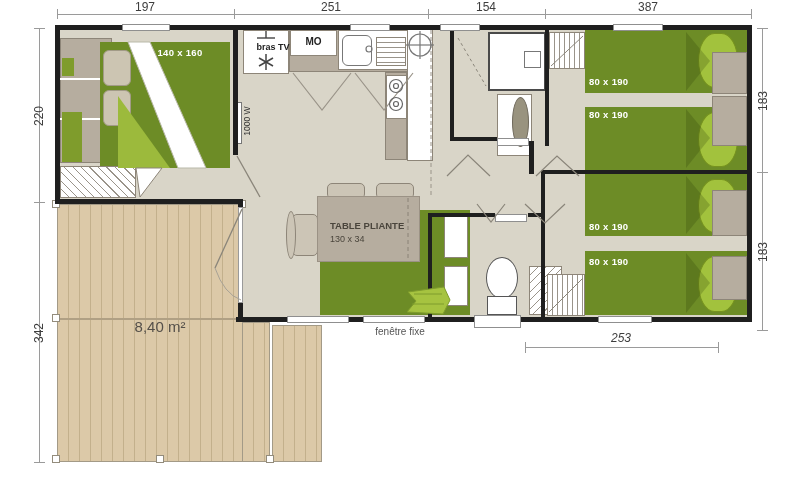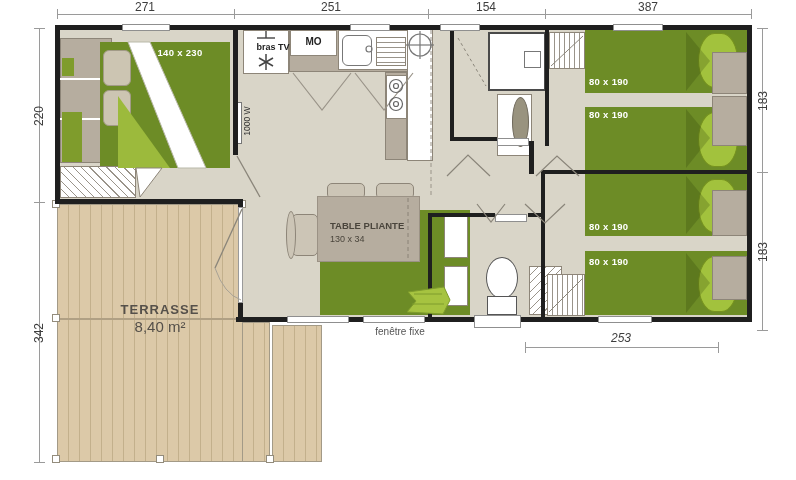--- a/index.html
+++ b/index.html
@@ -187,21 +187,21 @@
     <line x1="414" y1="294" x2="442" y2="294" stroke="#7f9c2c" stroke-width="1"></line>
     <line x1="412" y1="304" x2="444" y2="304" stroke="#7f9c2c" stroke-width="1"></line>
   </svg>
 
   <div class="dimline" style="left:57px;top:14px;width:694px;height:1px;"></div>
   <div class="dimline" style="left:57px;top:9px;width:1px;height:10px;"></div>
   <div class="dimline" style="left:234px;top:9px;width:1px;height:10px;"></div>
   <div class="dimline" style="left:428px;top:9px;width:1px;height:10px;"></div>
   <div class="dimline" style="left:545px;top:9px;width:1px;height:10px;"></div>
   <div class="dimline" style="left:751px;top:9px;width:1px;height:10px;"></div>
-  <div class="dimtext" style="left:115px;top:0px;width:60px;">271</div>
+  <div class="dimtext" style="left:115px;top:0px;width:60px;">197</div>
   <div class="dimtext" style="left:301px;top:0px;width:60px;">251</div>
   <div class="dimtext" style="left:456px;top:0px;width:60px;">154</div>
   <div class="dimtext" style="left:618px;top:0px;width:60px;">387</div>
 
   <div class="dimline" style="left:39px;top:28px;width:1px;height:434px;"></div>
   <div class="dimline" style="left:34px;top:28px;width:11px;height:1px;"></div>
   <div class="dimline" style="left:34px;top:202px;width:11px;height:1px;"></div>
   <div class="dimline" style="left:34px;top:462px;width:11px;height:1px;"></div>
   <div class="dimtext rot" style="left:9px;top:109px;width:60px;">220</div>
   <div class="dimtext rot" style="left:9px;top:326px;width:60px;">342</div>
@@ -211,30 +211,29 @@
   <div class="dimline" style="left:757px;top:172px;width:11px;height:1px;"></div>
   <div class="dimline" style="left:757px;top:330px;width:11px;height:1px;"></div>
   <div class="dimtext rot" style="left:733px;top:94px;width:60px;">183</div>
   <div class="dimtext rot" style="left:733px;top:245px;width:60px;">183</div>
 
   <div class="dimline" style="left:525px;top:347px;width:193px;height:1px;"></div>
   <div class="dimline" style="left:525px;top:342px;width:1px;height:11px;"></div>
   <div class="dimline" style="left:718px;top:342px;width:1px;height:11px;"></div>
   <div class="dimtext" style="left:591px;top:331px;width:60px;font-style:italic;">253</div>
 
-  <div class="lbl-white" style="left:150px;top:47px;width:60px;text-align:center;">140 x 230</div>
+  <div class="lbl-white" style="left:150px;top:47px;width:60px;text-align:center;">140 x 160</div>
   <div class="lbl-white" style="left:589px;top:76px;">80 x 190</div>
   <div class="lbl-white" style="left:589px;top:109px;">80 x 190</div>
   <div class="lbl-white" style="left:589px;top:221px;">80 x 190</div>
   <div class="lbl-white" style="left:589px;top:256px;">80 x 190</div>
 
   <div class="lbl-dark" style="left:250px;top:42px;width:46px;text-align:center;font-size:9px;font-weight:bold;color:#222;">bras TV</div>
   <div class="lbl-dark" style="left:290px;top:36px;width:47px;text-align:center;font-size:10px;font-weight:bold;color:#222;">MO</div>
   <div class="lbl-dark" style="left:219px;top:116px;width:56px;text-align:center;font-size:8.5px;color:#333;transform:rotate(-90deg);">1000 W</div>
 
   <div class="lbl-dark" style="left:330px;top:220px;font-size:9.5px;font-weight:bold;">TABLE PLIANTE</div>
   <div class="lbl-dark" style="left:330px;top:234px;font-size:9px;">130 x 34</div>
 
-  <div class="lbl-dark" style="left:105px;top:302px;width:110px;text-align:center;font-size:13px;font-weight:600;letter-spacing:1px;color:#55504a;">TERRASSE</div>
   <div class="lbl-dark" style="left:105px;top:318px;width:110px;text-align:center;font-size:15px;color:#55504a;">8,40 m²</div>
 
   <div class="lbl-dark" style="left:350px;top:326px;width:100px;text-align:center;font-size:10px;color:#555;">fenêtre fixe</div>
 </div>
 
 </body></html>

